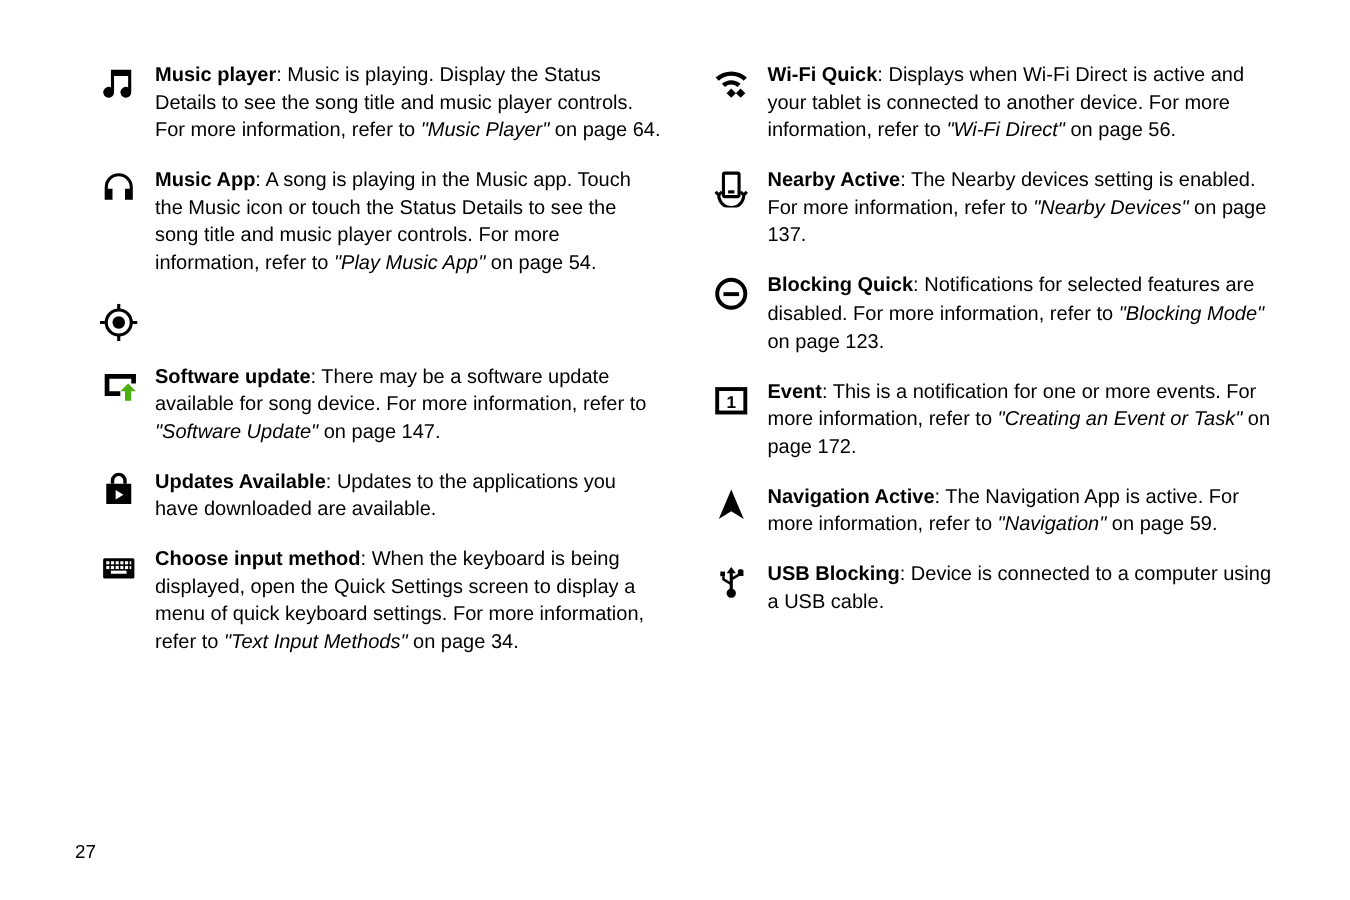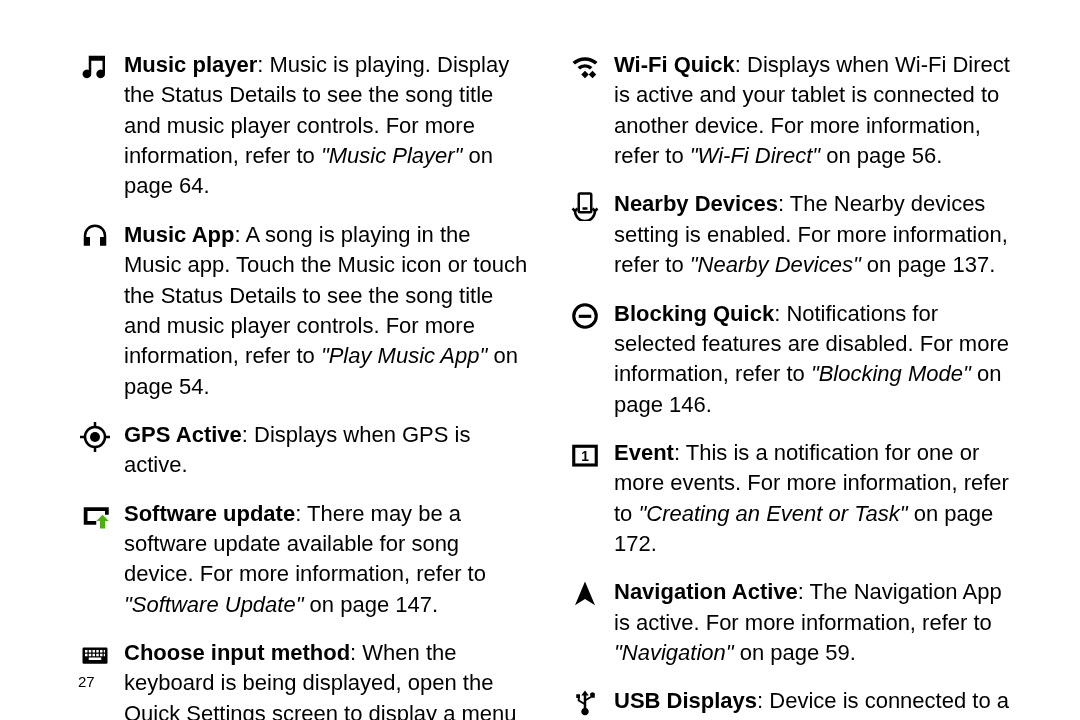--- a/index.html
+++ b/index.html
@@ -34,29 +34,29 @@
     height: 30px;
     flex: 0 0 30px;
     margin-right: 14px;
     margin-top: 2px;
     display: flex;
     align-items: center;
     justify-content: center;
   }
   .icon svg { width: 100%; height: 100%; }
   .text {
-    font-size: 22px;
+    font-size: 16px;
     line-height: 1.38;
   }
   .title { font-weight: bold; }
   .ref   { font-style: italic; }
   .page-num {
     position: absolute;
     bottom: 30px;
-    left: 78px;
+    left: 60px;
     font-size: 15px;
   }
   .sw-update-arrow { fill: #4caf0f; }
 </style>
 </head>
 <body>
 
 <div class="page">
 
   <div class="column">
@@ -84,37 +84,46 @@
     </div>
 
     <div class="entry">
       <div class="icon">
         <svg viewBox="0 0 24 24">
             <circle cx="12" cy="12" r="4"></circle>
             <circle cx="12" cy="12" r="8" fill="none" stroke="#000" stroke-width="2"></circle>
             <path d="M12 0v4M12 20v4M0 12h4M20 12h4" stroke="#000" stroke-width="2"></path>
           </svg>
       </div>
-      <div class="text">
-        <span class="title">GPS Active</span><span>: Displays when GPS is active.</span>
-      </div>
     </div>
 
     <div class="entry">
       <div class="icon">
         <svg viewBox="0 0 24 24">
             <path d="M3 5v14h10v-3h-7V8h14v3h3V5H3z"></path>
             <path class="sw-update-arrow" d="M18 11l-5 5h3v6h4v-6h3l-5-5z"></path>
           </svg>
       </div>
       <div class="text">
         <span class="title">Software update</span><span>: There may be a software update available for song device. For more information, refer to </span><span class="ref">"Software Update"</span><span> on page 147.</span>
       </div>
     </div>
 
+    <div class="entry">
+      <div class="icon">
+        <svg viewBox="0 0 24 24">
+            <path d="M4 8h16v13H4z"></path>
+            <path d="M8 8V6a4 4 0 0 1 8 0v2" fill="none" stroke="#000" stroke-width="2.2"></path>
+            <path d="M10 12l5 3-5 3z" fill="#fff"></path>
+          </svg>
+      </div>
+      <div class="text">
+        <span class="title">Updates Available</span><span>: Updates to the applications you have downloaded are available.</span>
+      </div>
+    </div>
 
     <div class="entry">
       <div class="icon">
         <svg viewBox="0 0 24 24">
             <rect x="2" y="6" width="20" height="13" rx="1"></rect>
             <g fill="#fff">
               <rect x="4" y="8" width="2" height="2"></rect>
               <rect x="7" y="8" width="2" height="2"></rect>
               <rect x="10" y="8" width="2" height="2"></rect>
               <rect x="13" y="8" width="2" height="2"></rect>
@@ -157,33 +166,33 @@
     <div class="entry">
       <div class="icon">
         <svg viewBox="0 0 24 24">
             <rect x="7" y="2" width="10" height="15" rx="1" fill="none" stroke="#000" stroke-width="2"></rect>
             <rect x="10" y="13" width="4" height="2"></rect>
             <path d="M4 16a8 8 0 0 0 16 0" fill="none" stroke="#000" stroke-width="2"></path>
             <path d="M4 16l-2-2M4 16l2-2M20 16l2-2M20 16l-2-2" stroke="#000" stroke-width="2"></path>
           </svg>
       </div>
       <div class="text">
-        <span class="title">Nearby Devices</span><span>: The Nearby devices setting is enabled. For more information, refer to </span><span class="ref">"Nearby Devices"</span><span> on page 137.</span>
+        <span class="title">Nearby Active</span><span>: The Nearby devices setting is enabled. For more information, refer to </span><span class="ref">"Nearby Devices"</span><span> on page 137.</span>
       </div>
     </div>
 
     <div class="entry">
       <div class="icon">
         <svg viewBox="0 0 24 24">
             <circle cx="12" cy="12" r="9" fill="none" stroke="#000" stroke-width="2.5"></circle>
             <rect x="7" y="11" width="10" height="2.5"></rect>
           </svg>
       </div>
       <div class="text">
-        <span class="title">Blocking Quick</span><span>: Notifications for selected features are disabled. For more information, refer to </span><span class="ref">"Blocking Mode"</span><span> on page 146.</span>
+        <span class="title">Blocking Quick</span><span>: Notifications for selected features are disabled. For more information, refer to </span><span class="ref">"Blocking Mode"</span><span> on page 123.</span>
       </div>
     </div>
 
     <div class="entry">
       <div class="icon">
         <svg viewBox="0 0 24 24">
             <rect x="3" y="5" width="18" height="15" fill="none" stroke="#000" stroke-width="2.5"></rect>
             <text x="12" y="17" text-anchor="middle" font-size="11" font-weight="bold" font-family="Arial">1</text>
           </svg>
       </div>
@@ -207,20 +216,20 @@
       <div class="icon">
         <svg viewBox="0 0 24 24">
             <path d="M12 2l3 4h-2v10a3 3 0 1 1-2 0V6H9l3-4z"></path>
             <path d="M12 10l5-3v-2h2v2h-2" fill="none" stroke="#000" stroke-width="1.6"></path>
             <circle cx="18" cy="5" r="1.6"></circle>
             <path d="M12 13l-5-3V8" fill="none" stroke="#000" stroke-width="1.6"></path>
             <rect x="5" y="5" width="3" height="3"></rect>
           </svg>
       </div>
       <div class="text">
-        <span class="title">USB Displays</span><span>: Device is connected to a computer using a USB cable.</span>
+        <span class="title">USB Blocking</span><span>: Device is connected to a computer using a USB cable.</span>
       </div>
     </div>
 
   </div>
 
   <div class="page-num">27</div>
 </div>
 
 </body></html>

